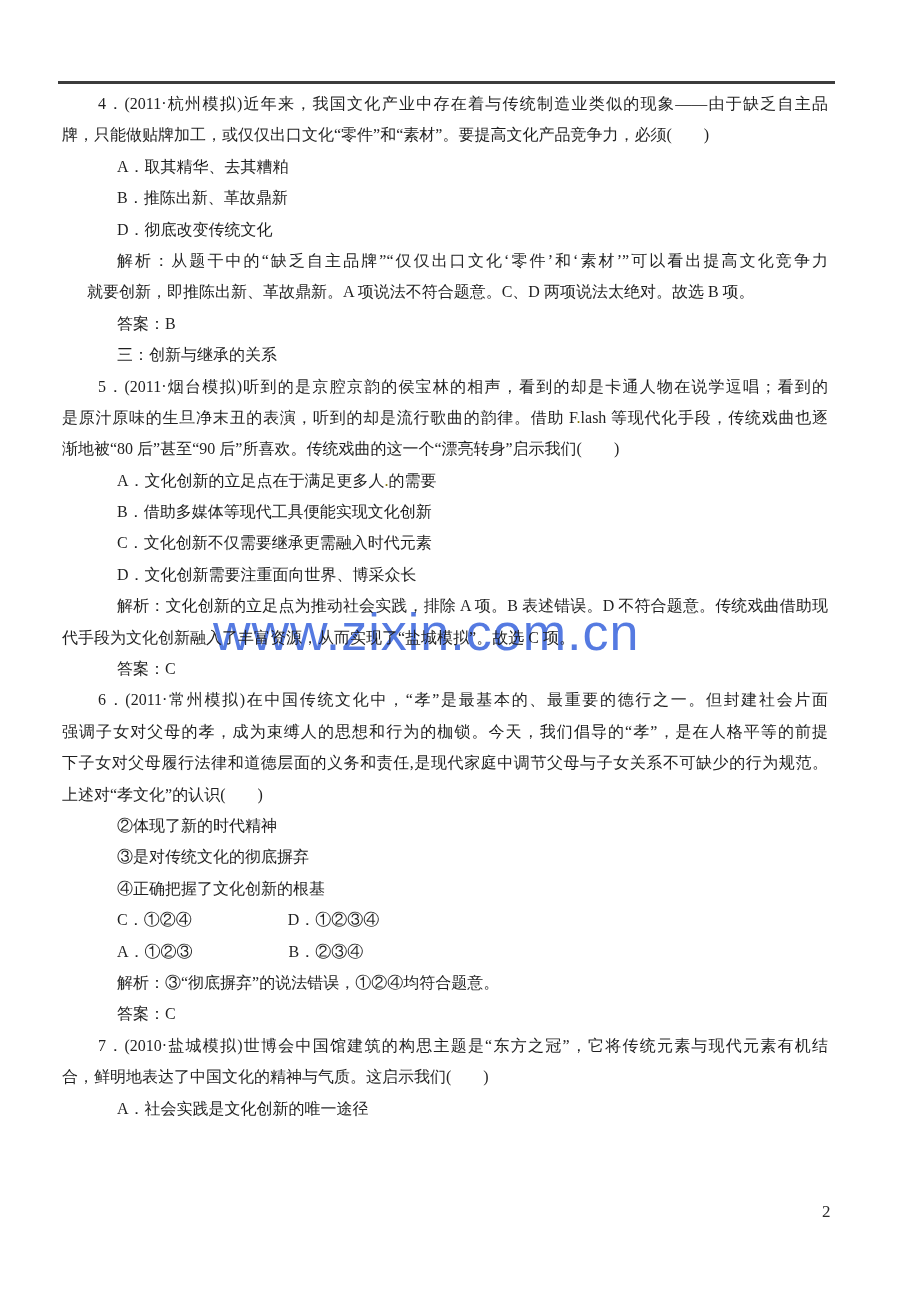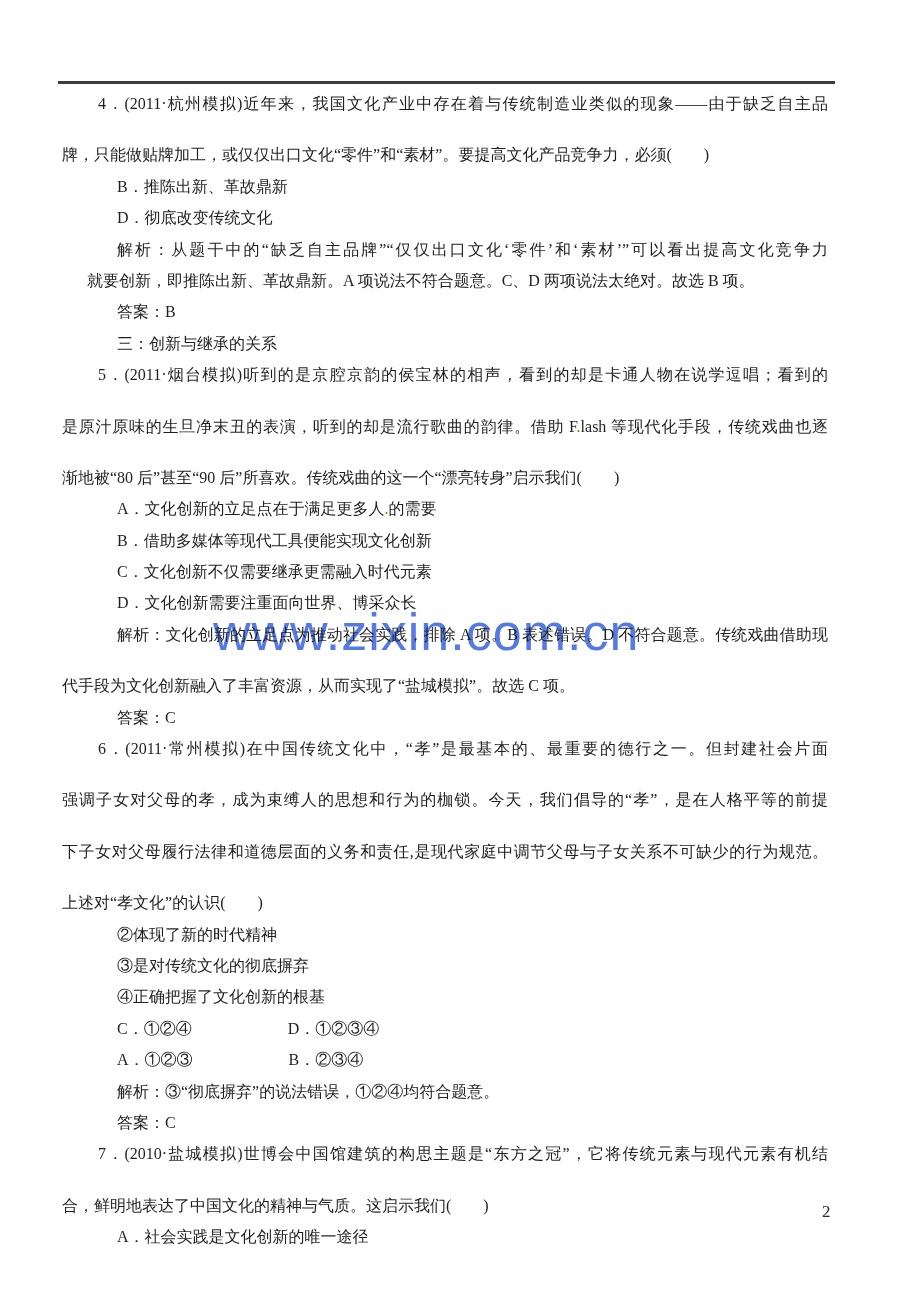--- a/index.html
+++ b/index.html
@@ -27,21 +27,21 @@
   }
   .doc{
     position:absolute;left:62px;top:88px;width:766px;z-index:1;
   }
   .l{
     height:31.4px;line-height:31.4px;
     font-size:16px;
     white-space:pre;
     overflow:visible;
   }
-  .i-0{padding-left:0;margin-top:20px;}
+  .i-0{padding-left:0;}
   .i-q{padding-left:36px;}
   .i-o{padding-left:55px;}
   .i-s{padding-left:25px;}
   .just{
     white-space:normal;
     text-align:justify;
     text-align-last:justify;
     overflow:hidden;
     height:31.4px;
   }
@@ -53,20 +53,21 @@
 </style>
 </head>
 <body>
 
 <div class="page">
   <div class="rule"></div>
   <div class="watermark">www.zixin.com.cn</div>
   <div class="doc">
       <div class="l i-q just"><span>4．(2011·杭州模拟)近年来，我国文化产业中存在着与传统制造业类似的现象——由于缺乏自主品</span></div>
       <div class="l i-0"><span>牌，只能做贴牌加工，或仅仅出口文化“零件”和“素材”。要提高文化产品竞争力，必须(　　)</span></div>
+      <div class="l i-o"><span>A．取其精华、去其糟粕</span></div>
       <div class="l i-o"><span>B．推陈出新、革故鼎新</span></div>
       <div class="l i-o"><span>D．彻底改变传统文化</span></div>
       <div class="l i-o just"><span>解析：从题干中的“缺乏自主品牌”“仅仅出口文化‘零件’和‘素材’”可以看出提高文化竞争力</span></div>
       <div class="l i-s"><span>就要创新，即推陈出新、革故鼎新。A 项说法不符合题意。C、D 两项说法太绝对。故选 B 项。</span></div>
       <div class="l i-o"><span>答案：B</span></div>
       <div class="l i-o"><span>三：创新与继承的关系</span></div>
       <div class="l i-q just"><span>5．(2011·烟台模拟)听到的是京腔京韵的侯宝林的相声，看到的却是卡通人物在说学逗唱；看到的</span></div>
       <div class="l i-0 just"><span>是原汁原味的生旦净末丑的表演，听到的却是流行歌曲的韵律。借助 F</span><span style="color: rgb(133, 117, 0);">.</span><span>lash 等现代化手段，传统戏曲也逐</span></div>
       <div class="l i-0"><span>渐地被“80 后”甚至“90 后”所喜欢。传统戏曲的这一个“漂亮转身”启示我们(　　)</span></div>
       <div class="l i-o"><span>A．文化创新的立足点在于满足更多人</span><span style="color: rgb(133, 117, 0);">.</span><span>的需要</span></div>

